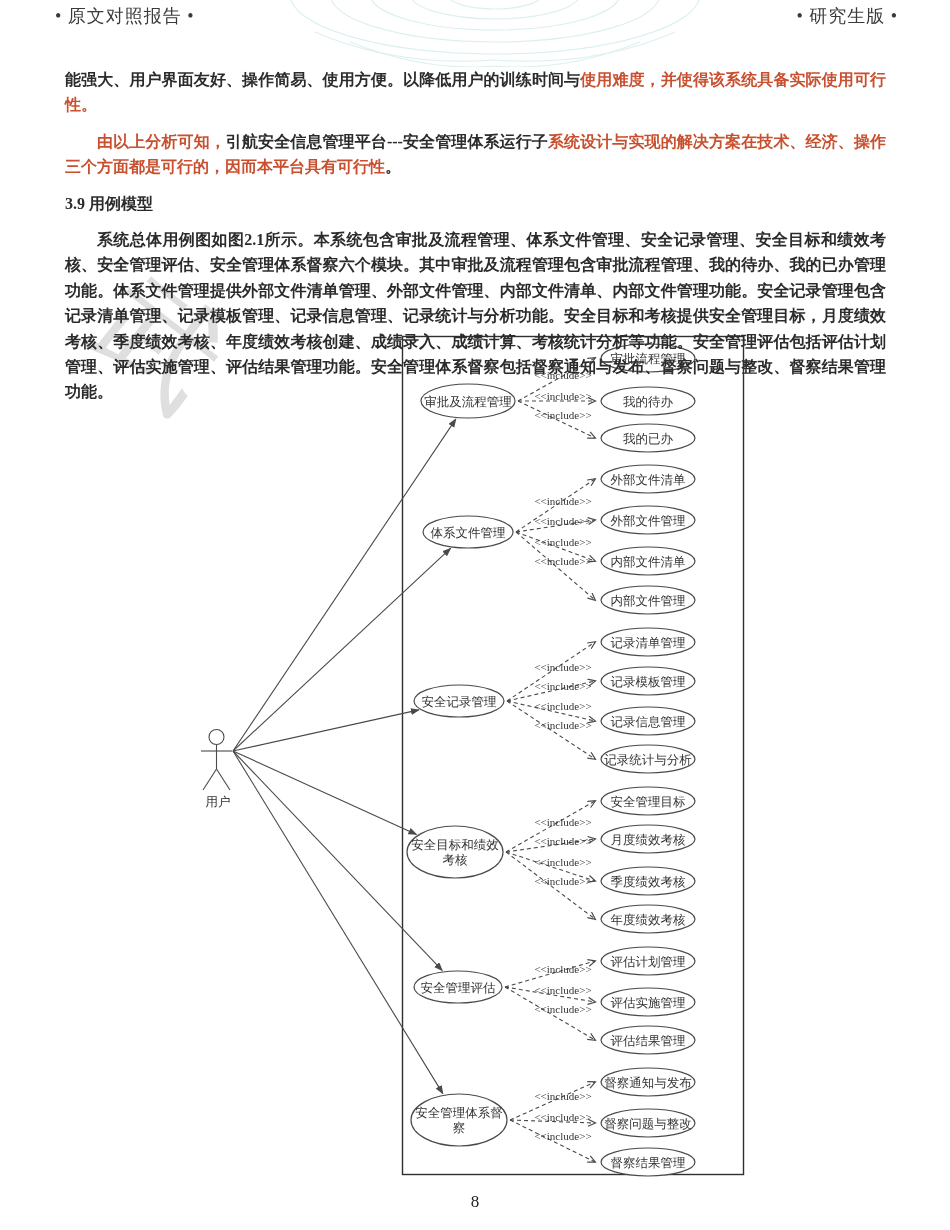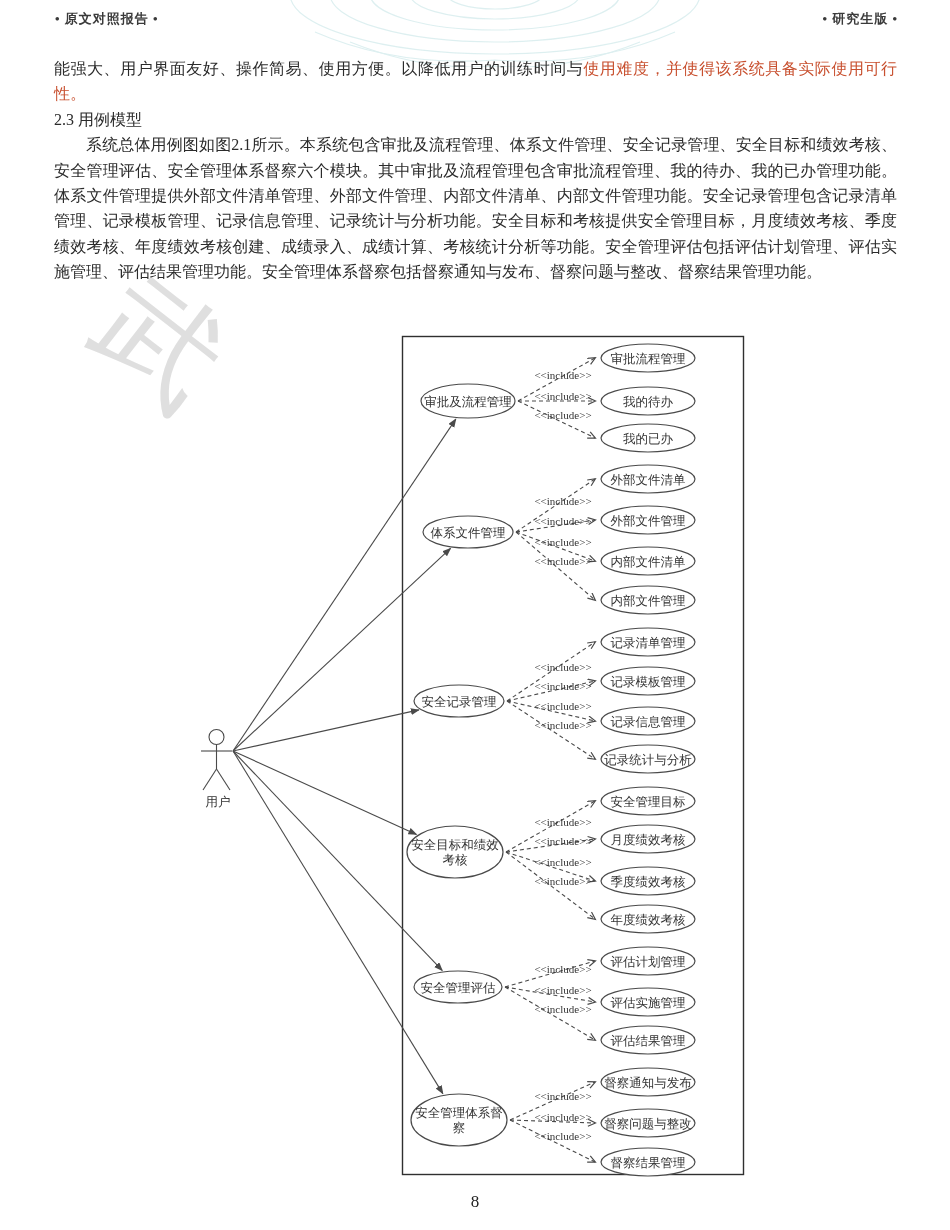--- a/index.html
+++ b/index.html
@@ -4,33 +4,33 @@
 <style>
   :root{
     --ink:#2b2b2b; --red:#c8502f; --ds:#4a4a4a; --dt:#333333;
     --wm:#b9b9b9; --teal:#d8edee;
   }
   html,body{margin:0;padding:0;background:#fff;}
   .page{
     position:relative; width:950px; height:1230px; background:#fff;
     overflow:hidden; font-family:"Liberation Serif","DejaVu Serif",serif;
   }
-  .hdr{position:absolute; top:10px; font-size:13px; color:#3a3a3a; letter-spacing:1px; z-index:3;font-weight:bold;}
+  .hdr{position:absolute; top:4px; font-size:18px; color:#3a3a3a; letter-spacing:1px; z-index:3;}
   .hdr-left{left:55px;}
   .hdr-right{right:52px;margin-left:9px;}
   .guilloche{position:absolute; left:255px; top:-28px; z-index:0; opacity:.85;}
   .wm-char{
     position:absolute; left:98px; top:282px; z-index:0;
     font-size:122px; line-height:1; color:var(--wm); opacity:.45;
     transform:rotate(38deg); user-select:none;
   }
   .textblock{position:absolute; left:54px; top:56px; width:843px; z-index:2;}
   .textblock p{
-    margin:0; font-size:16px; line-height:25.4px; color:var(--ink);
-    text-align:justify; text-justify:inter-ideograph; word-break:break-all;
+    margin:11px; font-size:16px; line-height:25.4px; color:var(--ink);
+    text-align:justify; text-justify:inter-ideograph; word-break:break-all;font-weight:bold;
   }
   .textblock p.indent{text-indent:2em;}
   .textblock p.heading{text-align:left;}
   .seg-red{color:var(--red);}
   .seg-black{color:var(--ink);}
   #diagram{position:absolute; left:0; top:0; z-index:1;}
   #diagram .uc{fill:#ffffff; stroke:var(--ds); stroke-width:1.2px;}
   #diagram .ln{stroke:var(--ds); stroke-width:1.1px; fill:none;}
   #diagram .dash{stroke-dasharray:4 3;}
   #diagram .border{stroke:#2f2f2f; stroke-width:1.4px; fill:none;}
@@ -62,21 +62,22 @@
     </g>
   </svg>
 
   <div class="hdr hdr-left">• 原文对照报告 •</div>
   <div class="hdr hdr-right">• 研究生版 •</div>
 
   <div class="wm-char">武</div>
 
   <div class="textblock">
       <p class=""><span class="seg-black">能强大、用户界面友好、操作简易、使用方便。以降低用户的训练时间与</span><span class="seg-red">使用难度，并使得该系统具备实际使用可行性。</span></p>
-      <p class="heading"><span class="seg-black">2.3 用例模型</span></p>
+      <p class="indent "><span class="seg-red">由以上分析可知，</span><span class="seg-black">引航安全信息管理平台---安全管理体系运行子</span><span class="seg-red">系统设计与实现的解决方案在技术、经济、操作三个方面都是可行的，因而本平台具有可行性</span><span class="seg-black">。</span></p>
+      <p class="heading"><span class="seg-black">3.9 用例模型</span></p>
       <p class="indent "><span class="seg-black">系统总体用例图如图2.1所示。本系统包含审批及流程管理、体系文件管理、安全记录管理、安全目标和绩效考核、安全管理评估、安全管理体系督察六个模块。其中审批及流程管理包含审批流程管理、我的待办、我的已办管理功能。体系文件管理提供外部文件清单管理、外部文件管理、内部文件清单、内部文件管理功能。安全记录管理包含记录清单管理、记录模板管理、记录信息管理、记录统计与分析功能。安全目标和考核提供安全管理目标，月度绩效考核、季度绩效考核、年度绩效考核创建、成绩录入、成绩计算、考核统计分析等功能。安全管理评估包括评估计划管理、评估实施管理、评估结果管理功能。安全管理体系督察包括督察通知与发布、督察问题与整改、督察结果管理功能。</span></p>
     </div>
 
   <svg id="diagram" width="950" height="1230" viewBox="0 0 950 1230">
     <defs>
       <marker id="mSolid" markerWidth="10" markerHeight="8" refX="8" refY="3.5" orient="auto" markerUnits="userSpaceOnUse">
         <path d="M0,0 L9,3.5 L0,7 Z" style="fill:var(--ds)"></path>
       </marker>
       <marker id="mOpen" markerWidth="10" markerHeight="9" refX="7.5" refY="4" orient="auto" markerUnits="userSpaceOnUse">
         <path d="M0.5,0.5 L8,4 L0.5,7.5" style="fill:none;stroke:var(--ds);stroke-width:1.2"></path>

